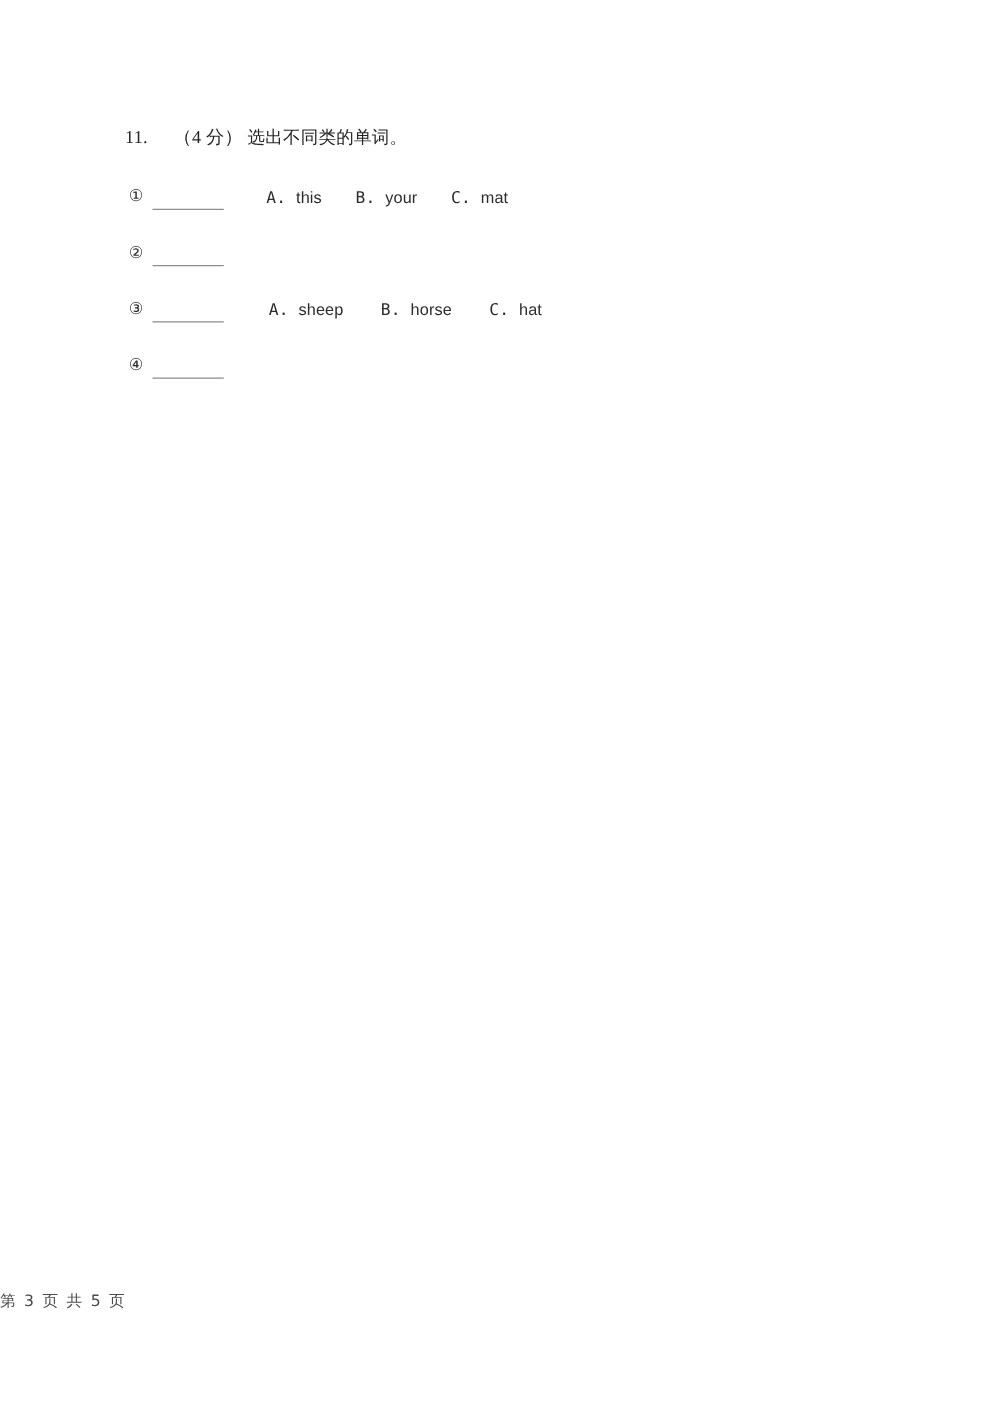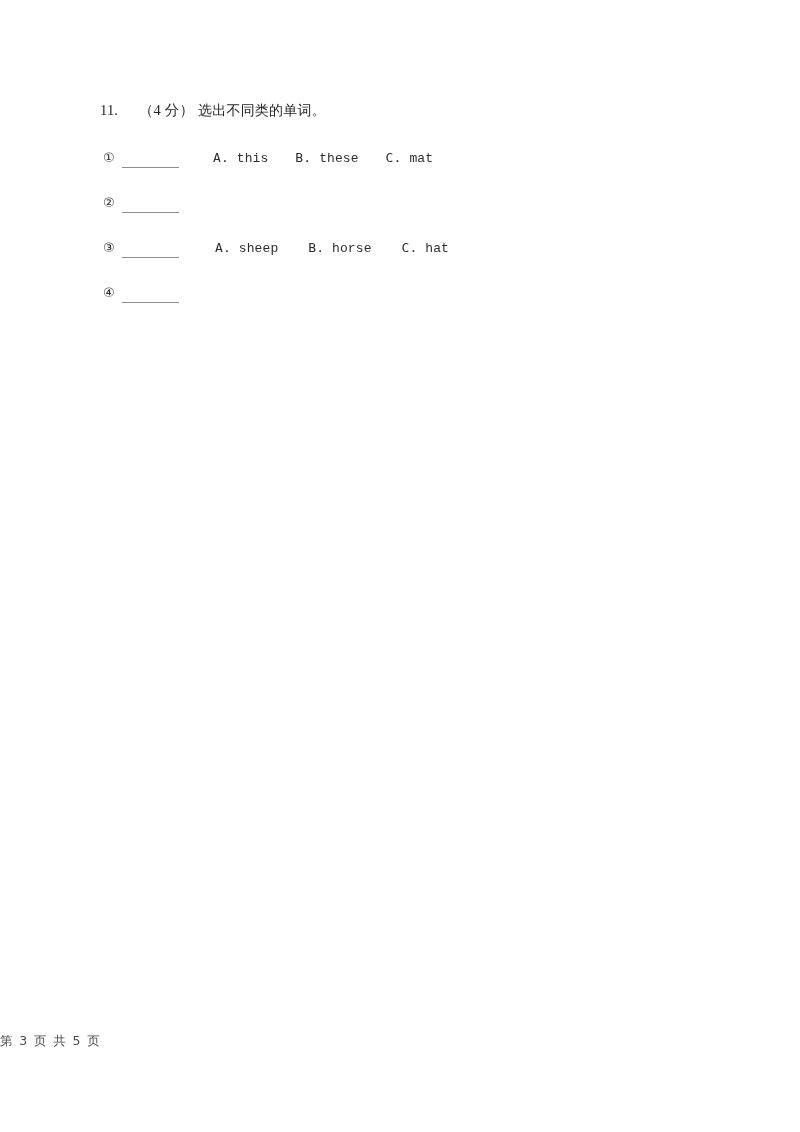--- a/index.html
+++ b/index.html
@@ -95,21 +95,21 @@
   .opt {
     display: inline-block;
   }
   .opt + .opt {
     margin-left: 19px;
   }
   .opt-letter {
     font-family: "DejaVu Sans Mono", monospace;
   }
   .opt-word {
-    font-family: Liberation Mono, monospace;
+    font-family: Liberation Sans, sans-serif;
   }
 
   
   .item-row.r3 .item-options { margin-left: 36px; }
   .item-row.r3 .opt + .opt { margin-left: 22px; }
   .item-row.r4 .item-options { margin-left: 34px; }
   .item-row.r4 .opt + .opt { margin-left: 22px; }
   .item-row.r2 .opt + .opt { margin-left: 21px; }
 
   
@@ -138,21 +138,21 @@
     </div>
   </div>
 
   <div class="items">
 
     <div class="item-row r1">
       <span class="item-marker">①</span>
       <span class="item-blank"></span>
       <span class="item-options">
         <span class="opt"><span class="opt-letter">A.</span> <span class="opt-word">this</span></span>
-        <span class="opt"><span class="opt-letter">B.</span> <span class="opt-word">these</span></span>
+        <span class="opt"><span class="opt-letter">B.</span> <span class="opt-word">your</span></span>
         <span class="opt"><span class="opt-letter">C.</span> <span class="opt-word">mat</span></span>
       </span>
     </div>
 
     <div class="item-row r2">
       <span class="item-marker">②</span>
       <span class="item-blank"></span>
     </div>
 
     <div class="item-row r3">

